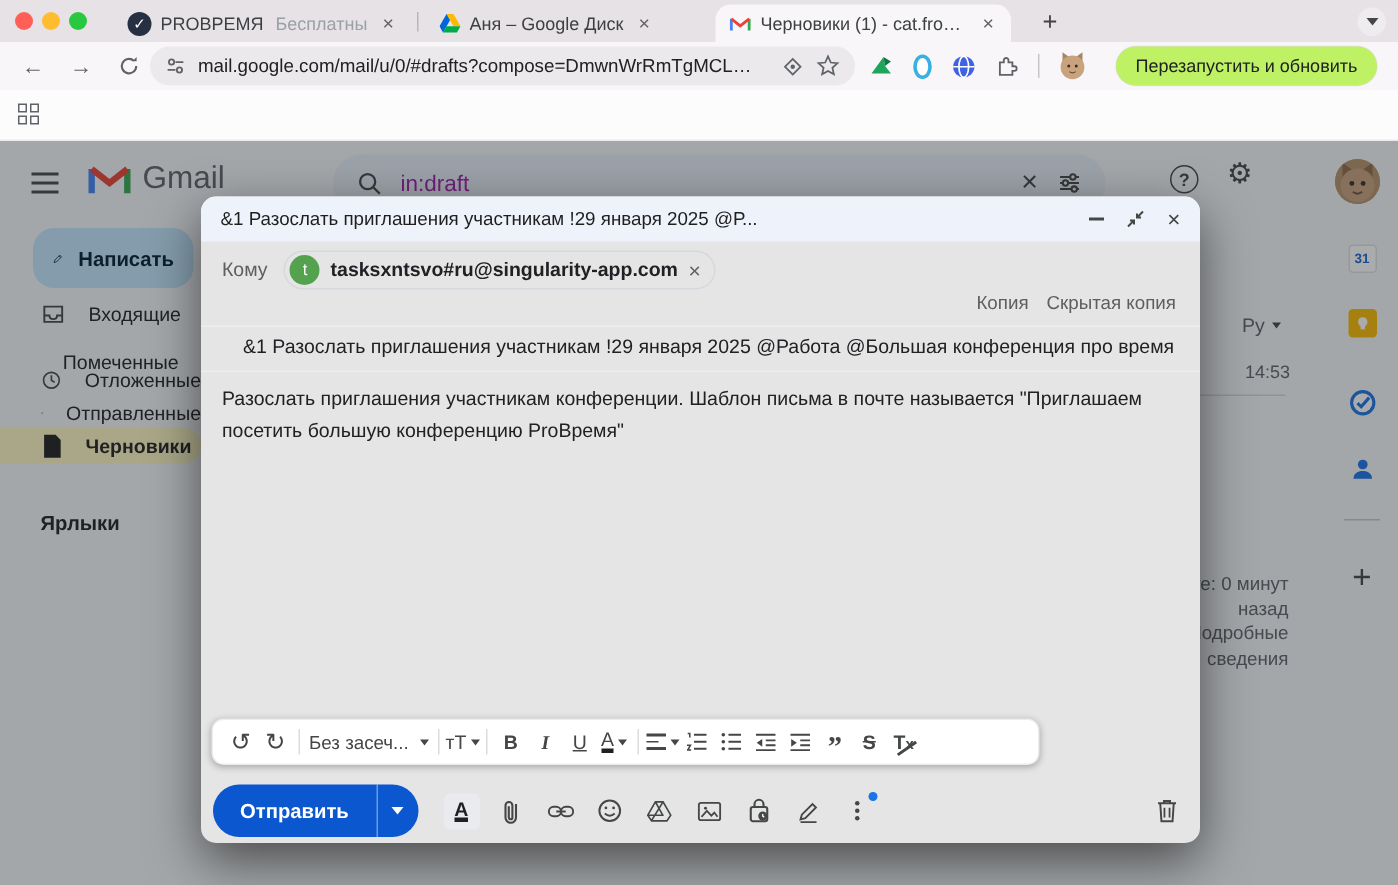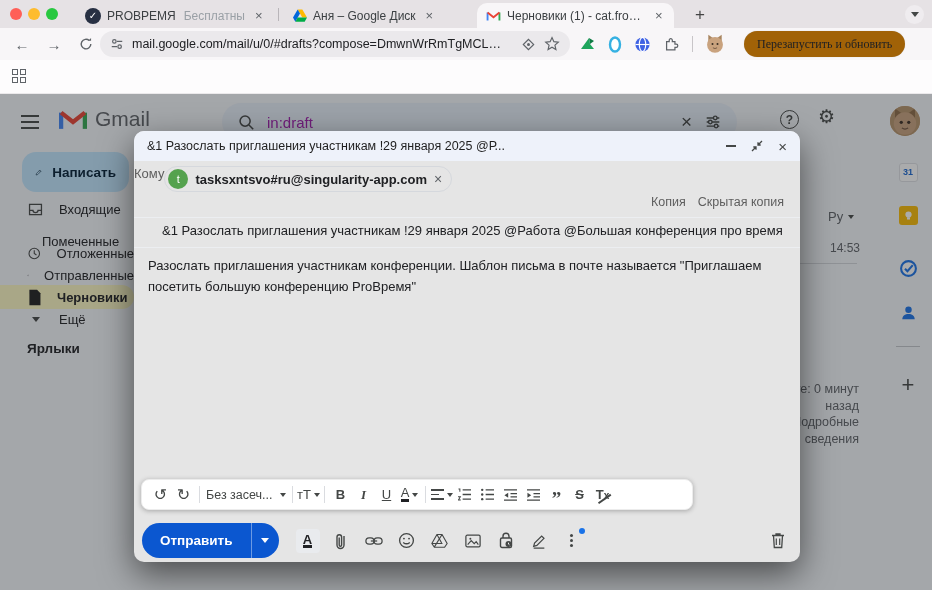--- a/index.html
+++ b/index.html
@@ -25,22 +25,22 @@
            display:flex;align-items:center;justify-content:center;}
   .chev{width:0;height:0;border-left:4px solid transparent;border-right:4px solid transparent;border-top:5px solid #444746;}
 
   .urlrow{position:absolute;left:0;top:28px;width:932px;height:32px;background:#f8f6f8;}
   .navbtn{position:absolute;top:5px;font-size:15px;color:#5f6368;width:22px;height:22px;display:flex;align-items:center;justify-content:center;}
   .addr{position:absolute;left:100px;top:3px;width:470px;height:26px;background:#ebe9ec;border-radius:13px;
         display:flex;align-items:center;gap:8px;padding:0 10px;}
   .addr .url{flex:1;font-size:12.5px;color:#202124;white-space:nowrap;overflow:hidden;}
   .extrow{position:absolute;left:580px;top:4px;display:flex;align-items:center;gap:12px;height:24px;}
   .vsep{width:1px;height:16px;background:#c8c5c8;}
-  .restart{position:absolute;left:744px;top:3px;height:26px;background:#a16207;border-radius:13px;
-           display:flex;align-items:center;padding:0 13px;font-size:12px;color:#202124;box-shadow:0 0 1px rgba(0,0,0,.2);font-family:Liberation Serif, serif;}
+  .restart{position:absolute;left:744px;top:3px;height:26px;background:#bef264;border-radius:13px;
+           display:flex;align-items:center;padding:0 13px;font-size:12px;color:#202124;box-shadow:0 0 1px rgba(0,0,0,.2);}
   .kebab{width:3px;height:3px;border-radius:50%;background:#5f6368;box-shadow:0 6px 0 #5f6368,0 -6px 0 #5f6368;}
   .brmenu{position:absolute;left:918px;top:12px;}
 
   .bookmarks{position:absolute;left:0;top:60px;width:932px;height:34px;background:#fdfcfd;border-bottom:1px solid #ebe9eb;}
   .grid4{position:absolute;left:12px;top:9px;display:grid;grid-template-columns:6px 6px;grid-template-rows:6px 6px;gap:2px;}
   .grid4 i{border:1.5px solid #5f6368;display:block;}
 
   
   .gmail{position:absolute;left:0;top:94px;width:932px;height:496px;background:#f6f8fc;overflow:hidden;}
   .hamburger{position:absolute;left:21px;top:21px;width:18px;height:14px;}
@@ -81,21 +81,21 @@
 
   
   .compose{position:absolute;left:134px;top:131px;width:666px;height:431px;background:#e5e5e5;border-radius:10px;
            box-shadow:0 12px 34px rgba(0,0,0,.55);z-index:5;}
   .cwhead{height:30px;background:#eef2fa;border-radius:10px 10px 0 0;display:flex;align-items:center;padding:0 13px;}
   .cwtitle{flex:1;font-size:12.5px;color:#1f1f1f;white-space:nowrap;overflow:hidden;text-overflow:ellipsis;}
   .cwbtn{color:#444746;margin-left:15px;display:flex;align-items:center;}
   .minbar{width:10px;height:2px;background:#444746;}
   .cwx{font-size:15px;line-height:15px;}
 
-  .row-to{position:absolute;left:0;right:14px;top:35px;height:27px;display:flex;align-items:flex-start;}
+  .row-to{position:absolute;left:14px;right:14px;top:35px;height:27px;display:flex;align-items:center;gap:11px;}
   .tolabel{font-size:13px;color:#5e5e5e;}
   .chip{height:26px;border:1px solid #d5d8dd;border-radius:14px;display:flex;align-items:center;gap:7px;padding:0 9px 0 3px;}
   .chipav{width:20px;height:20px;border-radius:50%;background:#55a24e;color:#fff;font-size:11px;
           display:flex;align-items:center;justify-content:center;}
   .chipmail{font-size:13px;color:#202124;font-weight:bold;}
   .chipx{font-size:14px;color:#5f6368;}
   .row-cc{position:absolute;right:16px;top:64px;display:flex;gap:12px;font-size:12.5px;color:#5e5e5e;}
   .csep{position:absolute;left:0;right:0;height:1px;background:#eceef1;}
   .subjrow{position:absolute;left:28px;right:14px;top:92px;font-size:13px;color:#202124;white-space:nowrap;overflow:hidden;}
   .bodyarea{position:absolute;left:14px;right:20px;top:124px;font-size:13px;line-height:21px;color:#202124;}
@@ -325,26 +325,20 @@
         <path d="M2.5 10 L17 3.5 12.8 16.5 9.2 11.8 z M9.2 11.8 L17 3.5" stroke="#444746" stroke-width="1.4" fill="none"></path>
       </svg>
       <span>Отправленные</span>
     </div>
     <div class="sbitem sel" style="top:191px;">
       <svg width="15" height="17" viewBox="0 0 16 20">
         <path d="M2 1 h9 l4 4 v14 H2 z" fill="#1f1f1f"></path>
       </svg>
       <span>Черновики</span>
     </div>
-    <div class="sbitem" style="top:213px;">
-      <span style="width:17px;display:flex;justify-content:center;">
-          <span class="chev"></span>
-        </span>
-      <span>Ещё</span>
-    </div>
 
     <div class="labelshdr">Ярлыки</div>
 
     <div class="railic" style="top:68px;">
       <span class="cal31">31</span>
     </div>
     <div class="railic" style="top:111px;">
       <span class="keepic">
         <svg width="11" height="11" viewBox="0 0 12 12">
             <circle cx="6" cy="5" r="3.4" fill="#fff"></circle>

